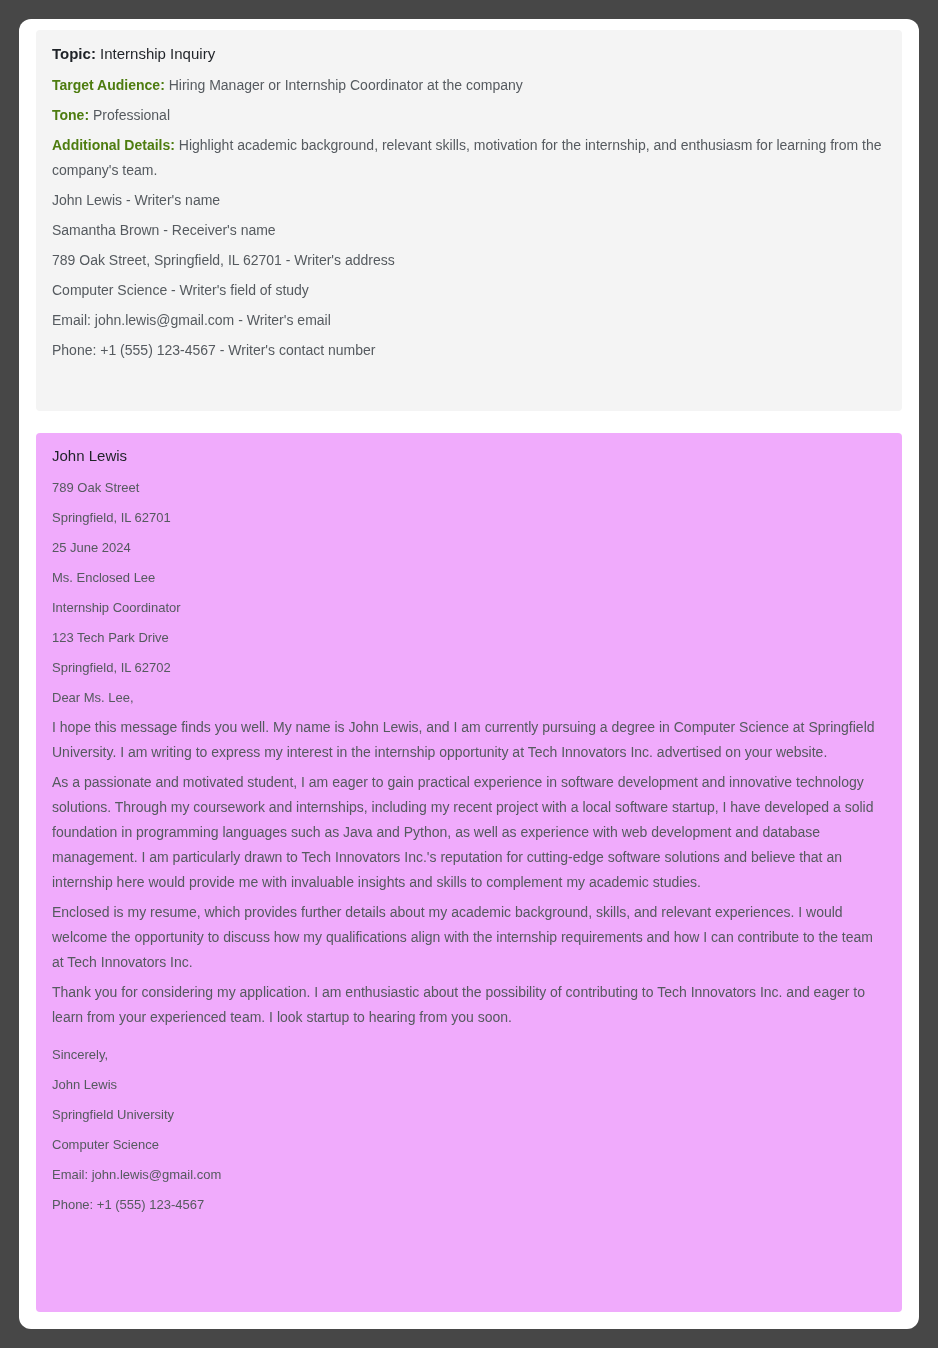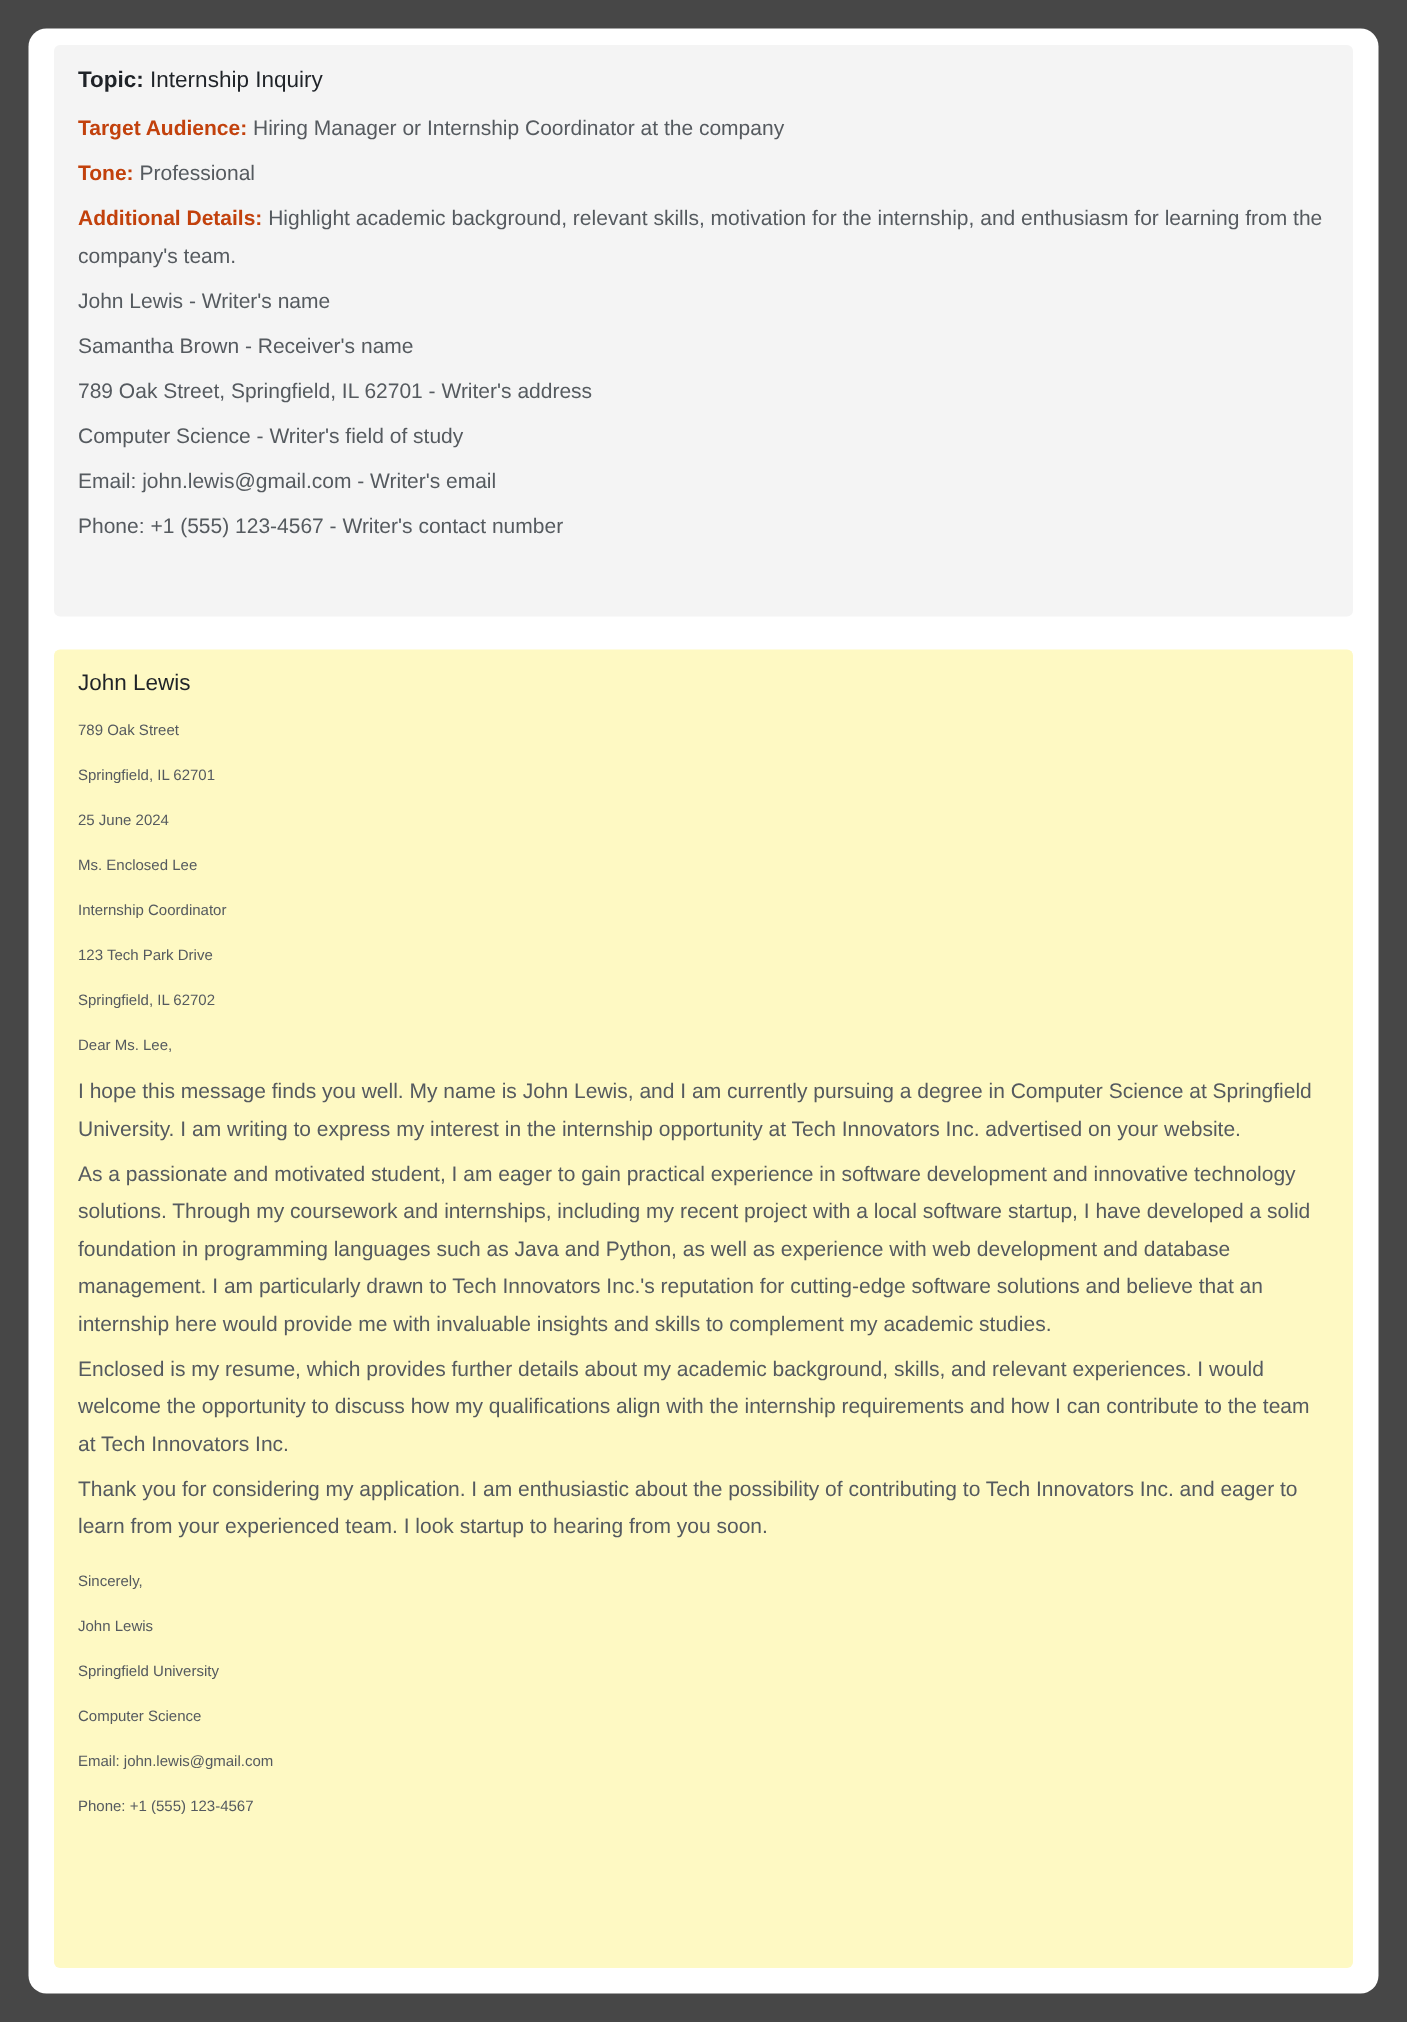--- a/index.html
+++ b/index.html
@@ -31,45 +31,45 @@
     }
     .prompt-panel {
       top: 11px;
       height: 381px;
       background: #f4f4f4;
       padding-top: 13px;
     }
     .letter-panel {
       top: 414px;
       height: 879px;
-      background: #fef9c3;
+      background: #f0abfc;
       padding-top: 12px;
     }
     .topic-line {
       font-size: 15px;
       line-height: 22px;
       color: #1f2328;
       margin-bottom: 8px;
     }
     .topic-line b { font-weight: bold; }
     .row {
       font-size: 14px;
       line-height: 25px;
       color: #555a5f;
       margin-top: 5px;
     }
-    .row b { font-weight: bold; color: #c2410c; }
+    .row b { font-weight: bold; color: #4d7c0f; }
     .sender-name {
       font-size: 15px;
       line-height: 22px;
       color: #1f2328;
       margin-bottom: 8px;
     }
     .letter-line {
-      font-size: 10px;
+      font-size: 13px;
       line-height: 25px;
       color: #555a5f;
       margin-top: 5px;
     }
     .letter-para {
       font-size: 14px;
       line-height: 25px;
       color: #555a5f;
       margin-top: 5px;
       padding-right: 4px;

